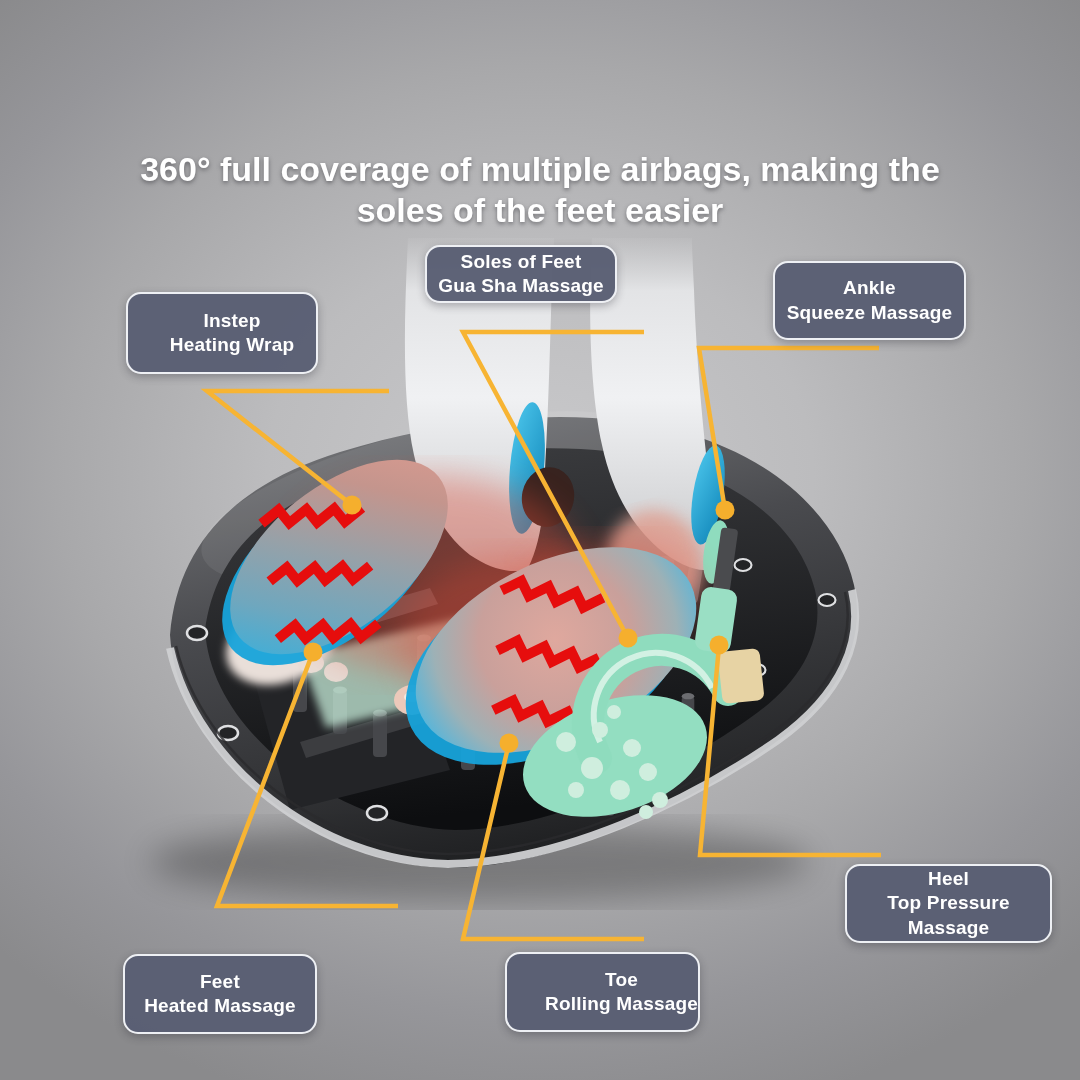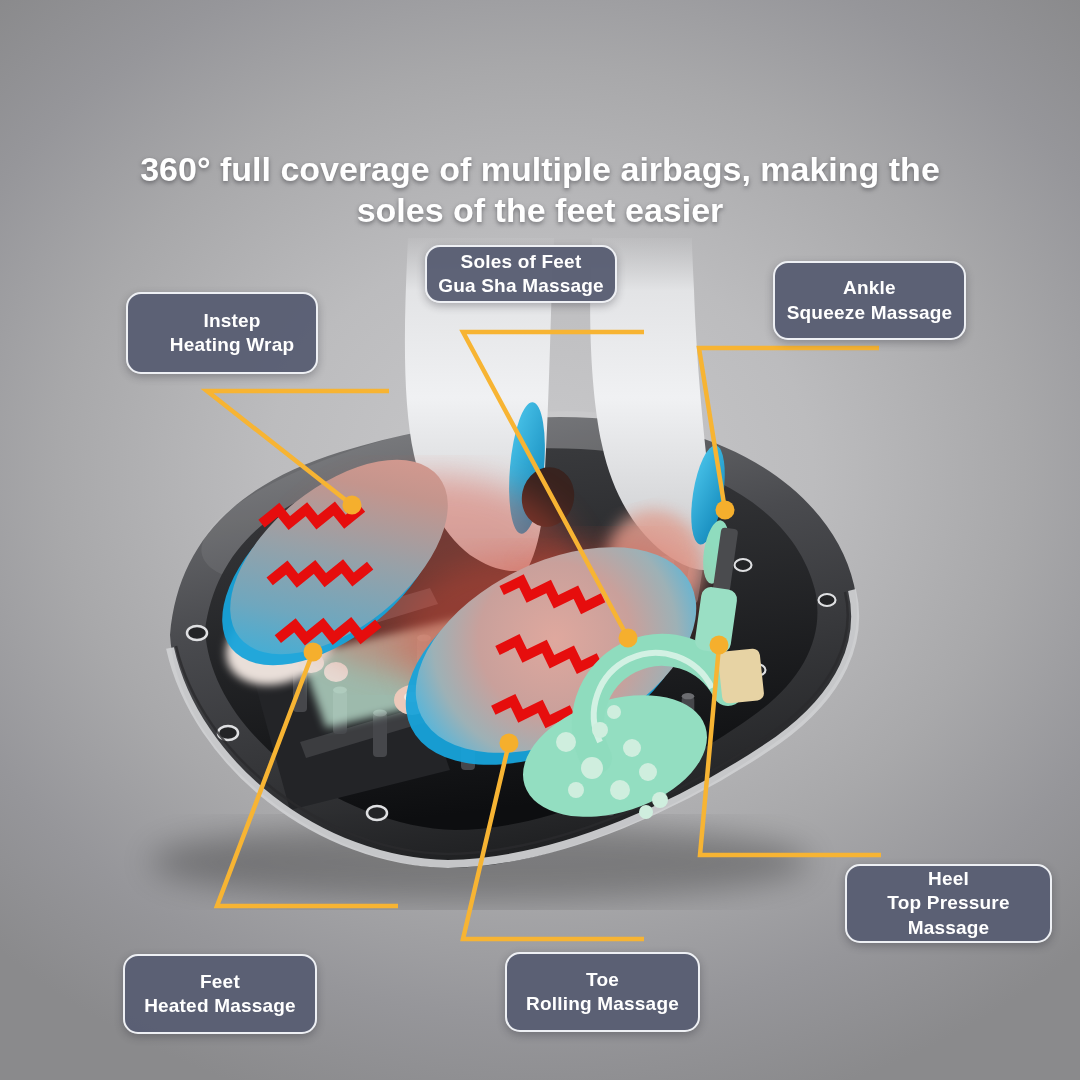--- a/index.html
+++ b/index.html
@@ -33,21 +33,21 @@
     display:flex;align-items:center;justify-content:center;text-align:center;
     color:#ffffff;font-size:19px;font-weight:700;line-height:1.28;
     white-space:pre-line;letter-spacing:.2px;
     box-shadow:0 3px 9px rgba(30,30,40,.3);
   }
   .co-instep{left:126px;top:292px;width:192px;height:82px;padding-left:20px;}
   .co-soles {left:425px;top:245px;width:192px;height:58px;}
   .co-ankle {left:773px;top:261px;width:193px;height:79px;}
   .co-heel  {left:797px;top:864px;width:207px;height:79px;margin-left:48px;}
   .co-feet  {left:123px;top:954px;width:194px;height:80px;}
-  .co-toe   {left:505px;top:952px;width:195px;height:80px;}
+  .co-toe   {left:505px;top:952px;width:195px;height:80px;justify-content:flex-end;}
 </style>
 </head>
 <body>
 
 <div class="stage">
 
   <div class="subtitle">360° full coverage of multiple airbags, making the
 soles of the feet easier</div>
 
   <svg class="scene" viewBox="0 0 1080 1080">

